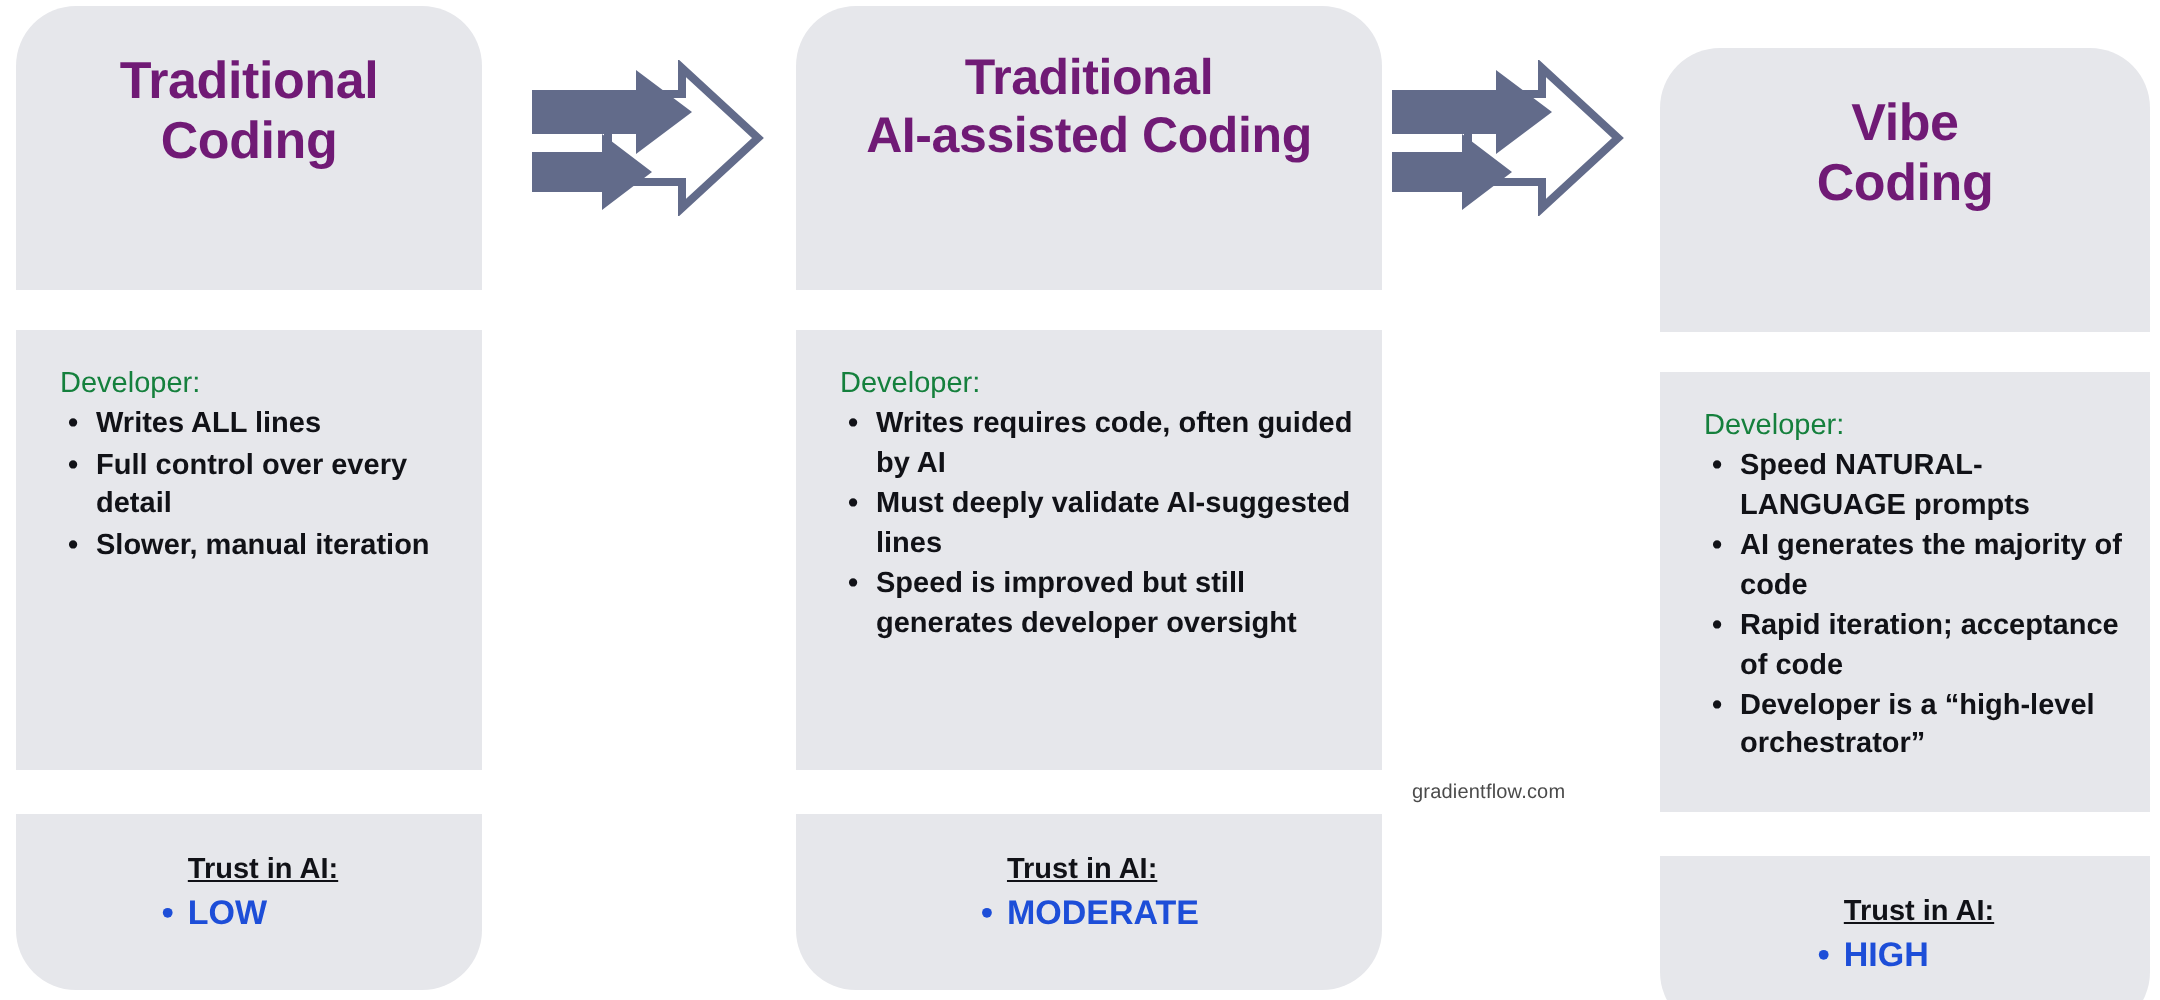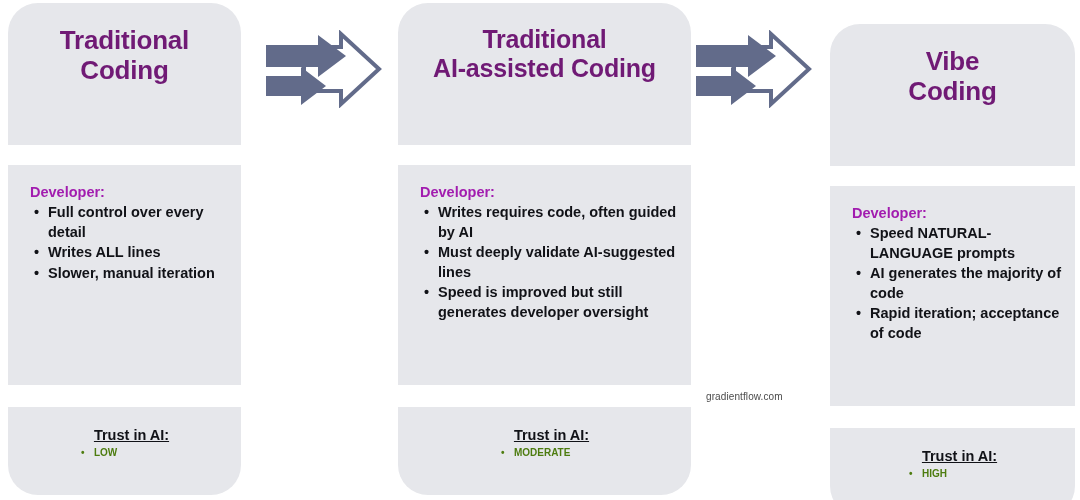--- a/index.html
+++ b/index.html
@@ -74,22 +74,22 @@
     color: #701a75;
     text-align: center;
     letter-spacing: -0.2px;
   }
   .col-2 .card-title { font-size: 25px; }
 
   
   .body-lead {
     margin: 0 0 1px 0;
     font-size: 14.5px;
-    font-weight: bold;
-    color: #a21caf;
+    font-weight: normal;
+    color: #15803d;
     line-height: 1.34;
   }
   ul.bullets {
     margin: 0;
     padding: 0 0 0 17px;
     list-style: none;
   }
   ul.bullets li {
     position: relative;
     font-size: 14.5px;
@@ -119,23 +119,23 @@
     padding-left: 14px;
     text-decoration: underline;
   }
   ul.trust-list {
     margin: 0;
     padding: 0 0 0 14px;
     list-style: none;
   }
   ul.trust-list li {
     position: relative;
-    font-size: 10px;
-    font-weight: bold;
-    color: #4d7c0f;
+    font-size: 17px;
+    font-weight: bold;
+    color: #1d4ed8;
     line-height: 1.34;
   }
   ul.trust-list li::before {
     content: "\2022";
     position: absolute;
     left: -13px;
     top: 0;
   }
 
   
@@ -169,22 +169,22 @@
     <div class="card card-header">
       <h2 class="card-title">
         <span>Traditional</span><br>
         <span>Coding</span>
       </h2>
     </div>
 
     <div class="card card-body">
       <p class="body-lead">Developer:</p>
       <ul class="bullets">
+        <li>Writes ALL lines</li>
         <li>Full control over every detail</li>
-        <li>Writes ALL lines</li>
         <li>Slower, manual iteration</li>
       </ul>
     </div>
 
     <div class="card card-trust">
       <div class="trust-inner">
         <p class="trust-lead">Trust in AI:</p>
         <ul class="trust-list">
           <li>LOW</li>
         </ul>
@@ -245,20 +245,21 @@
         <span>Coding</span>
       </h2>
     </div>
 
     <div class="card card-body">
       <p class="body-lead">Developer:</p>
       <ul class="bullets">
         <li>Speed NATURAL-LANGUAGE prompts</li>
         <li>AI generates the majority of code</li>
         <li>Rapid iteration; acceptance of code</li>
+        <li>Developer is a “high-level orchestrator”</li>
       </ul>
     </div>
 
     <div class="card card-trust">
       <div class="trust-inner">
         <p class="trust-lead">Trust in AI:</p>
         <ul class="trust-list">
           <li>HIGH</li>
         </ul>
       </div>

